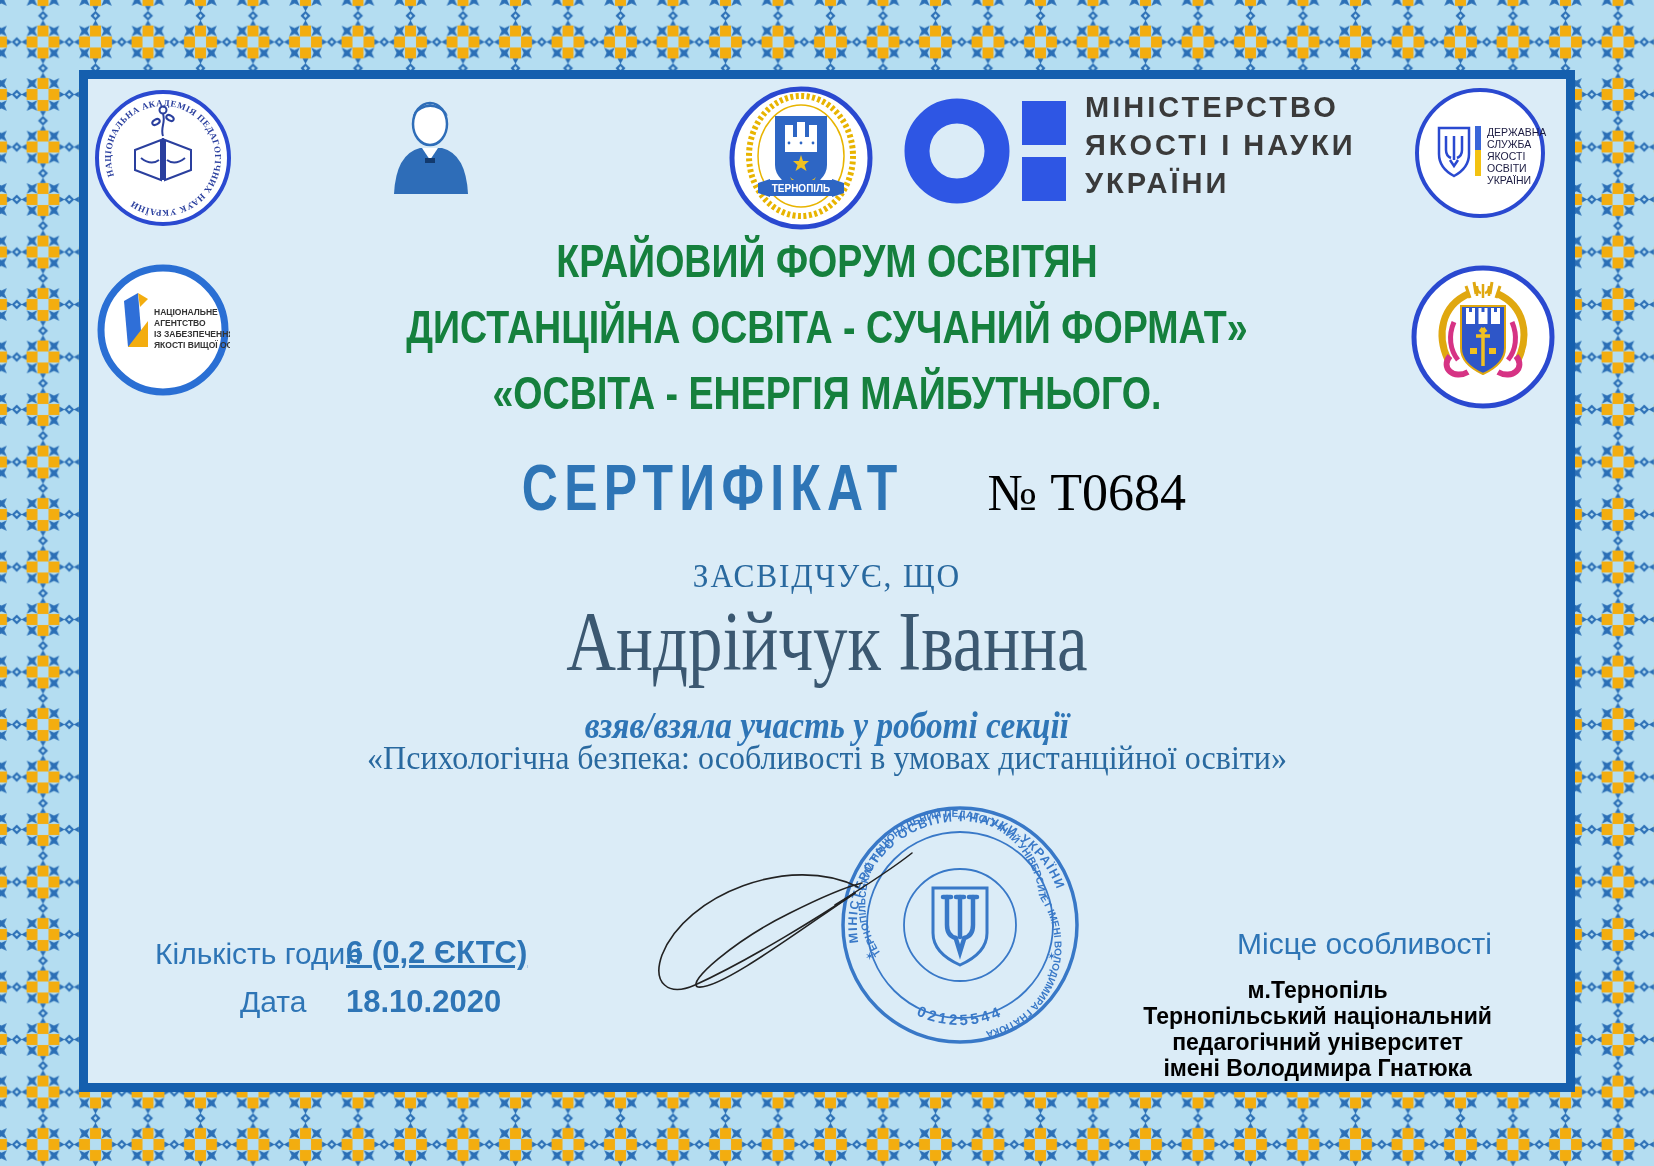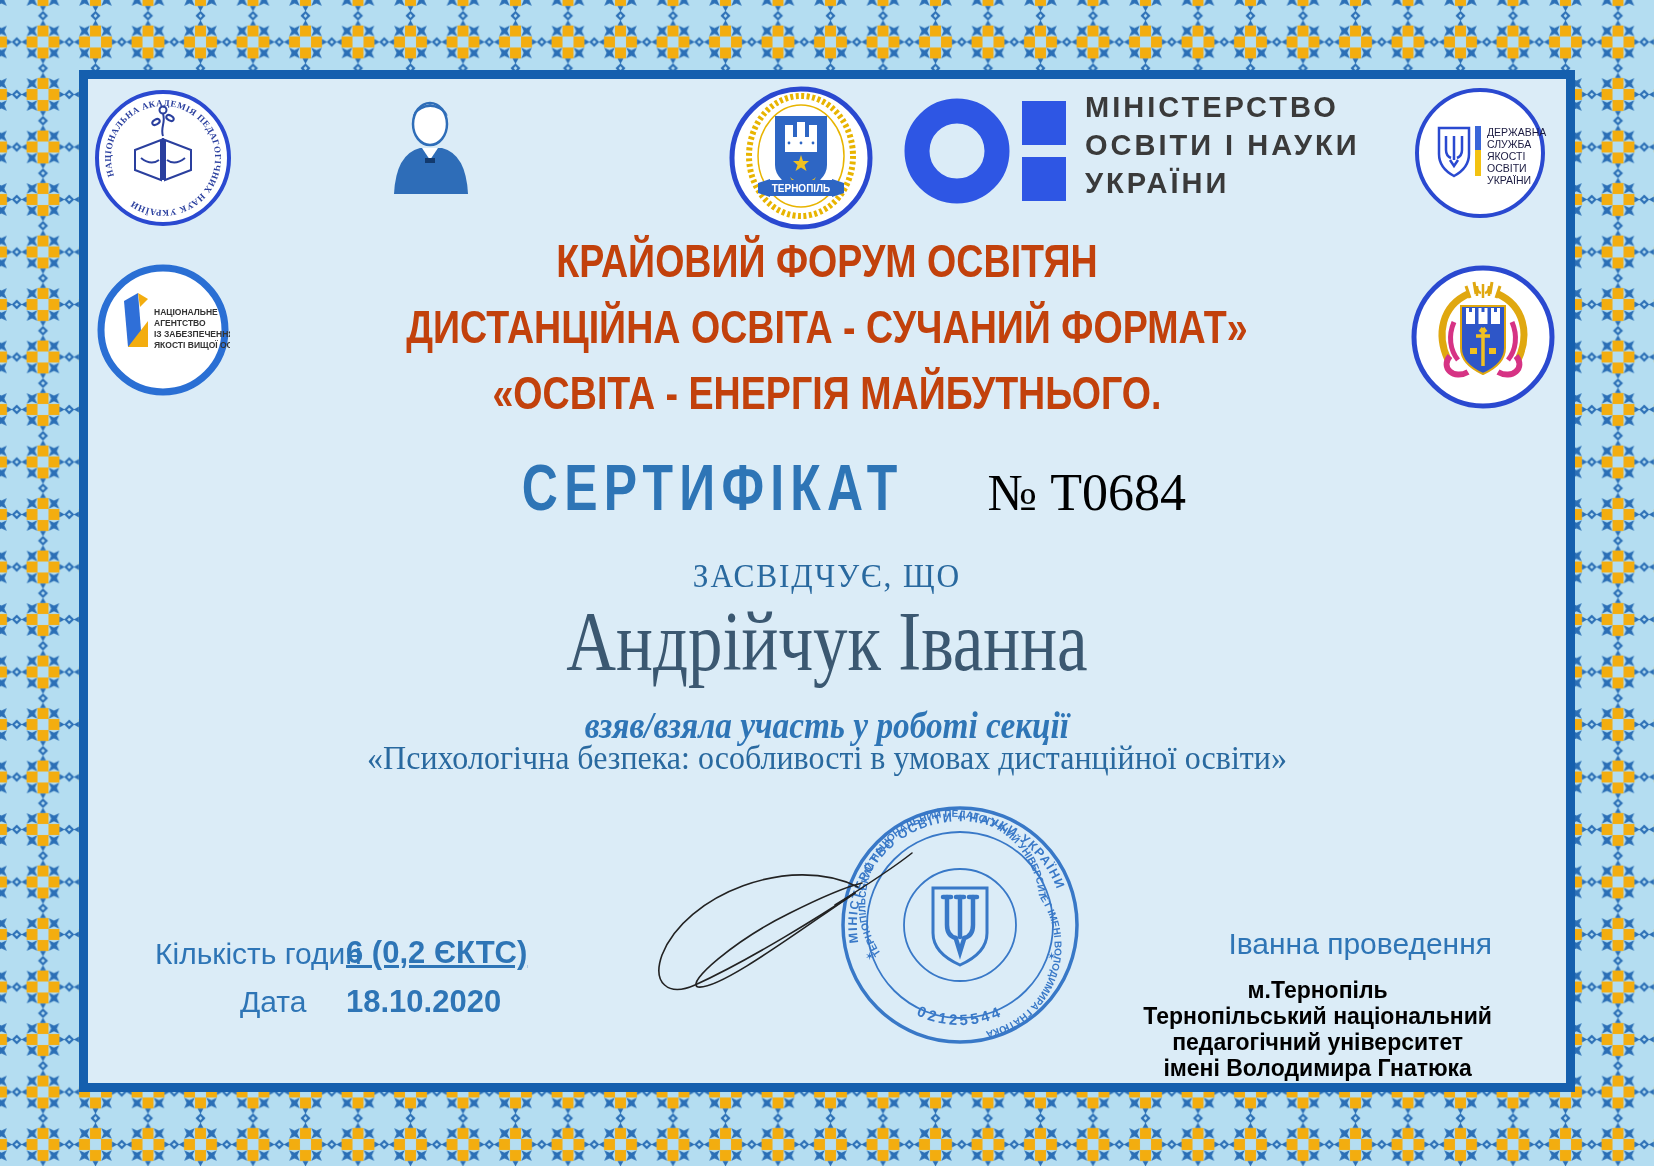--- a/index.html
+++ b/index.html
@@ -9,21 +9,21 @@
     font-family:"Liberation Sans","DejaVu Sans",sans-serif;
   }
   .orn-bg{position:absolute;left:0;top:0;}
   .panel{
     position:absolute;left:79px;top:70px;width:1496px;height:1022px;
     box-sizing:border-box;border:9px solid #155fae;background:#dbecf7;
   }
   .abs{position:absolute;}
   .centered{left:0;width:1478px;text-align:center;}
   .condense{display:block;transform:scaleX(0.80);transform-origin:50% 50%;white-space:nowrap;}
-  .title-line{font-weight:bold;font-size:47px;line-height:1;color:#c2410c;margin-bottom:19px;}
+  .title-line{font-weight:bold;font-size:47px;line-height:1;color:#15803d;margin-bottom:19px;}
   .cert-word{display:inline-block;font-weight:bold;font-size:64px;letter-spacing:8px;color:#2e75b6;transform:scaleX(0.78);transform-origin:50% 80%;vertical-align:baseline;}
   .cert-num{display:inline-block;font-family:"Liberation Serif","DejaVu Serif",serif;font-size:52px;color:#000000;margin-left:30px;vertical-align:baseline;}
   .certifies{font-family:"Liberation Serif","DejaVu Serif",serif;font-size:33px;letter-spacing:2px;color:#29699f;}
   .recipient{font-family:"Liberation Serif","DejaVu Serif",serif;font-size:84px;color:#3b5871;transform:scaleX(0.82);}
   .participation{font-family:"Liberation Serif","DejaVu Serif",serif;font-style:italic;font-weight:bold;font-size:37px;color:#2e75b6;transform:scaleX(0.90);}
   .section-line{font-family:"Liberation Serif","DejaVu Serif",serif;font-size:33px;color:#29699f;transform:scaleX(0.97);}
   .meta-label{font-size:30px;color:#2e75b6;white-space:nowrap;}
   .meta-value{font-size:31px;font-weight:bold;color:#2e75b6;white-space:nowrap;}
   .venue{right:74px;text-align:right;}
   .venue-label{font-size:30px;color:#2e75b6;}
@@ -139,21 +139,21 @@
   <svg class="abs" style="left:815px;top:17px;" width="165" height="110" viewBox="0 0 165 110">
     <g>
       <circle cx="54" cy="55" r="40" fill="none" stroke="#2e56e4" stroke-width="25"></circle>
       <rect x="119" y="5" width="44" height="44" fill="#2e56e4"></rect>
       <rect x="119" y="61" width="44" height="44" fill="#2e56e4"></rect>
     </g>
   </svg>
 
   <div class="abs" style="left:997px;top:9px;">
     <div class="ministry-line">МІНІСТЕРСТВО</div>
-    <div class="ministry-line">ОСВІТИ І НАУКИ</div>
+    <div class="ministry-line">ЯКОСТІ І НАУКИ</div>
     <div class="ministry-line">УКРАЇНИ</div>
   </div>
 
   <svg class="abs" style="left:1325px;top:7px;" width="134" height="134" viewBox="0 0 134 134">
     <circle cx="67" cy="67" r="63" fill="#ffffff" stroke="#2a49d0" stroke-width="4"></circle>
     <g>
       <path d="M 26 42 H 56 V 68 Q 56 82 41 90 Q 26 82 26 68 Z" fill="none" stroke="#2a49d0" stroke-width="2.5"></path>
       <path d="M 41 50 V 74 M 33 50 V 64 Q 33 70 38 72 M 49 50 V 64 Q 49 70 44 72 M 37 74 L 41 80 L 45 74" fill="none" stroke="#2a49d0" stroke-width="2.5"></path>
       <rect x="62" y="40" width="6" height="24" fill="#3a66d8"></rect>
       <rect x="62" y="64" width="6" height="26" fill="#f3c211"></rect>
@@ -238,21 +238,21 @@
   <div class="abs centered" style="top:661px;">
     <span class="section-line condense">«Психологічна безпека: особливості в умовах дистанційної освіти»</span>
   </div>
 
   <div class="abs meta-label" style="left:67px;top:858px;">Кількість годин</div>
   <div class="abs meta-value" style="left:258px;top:856px;text-decoration:underline;">6 (0,2 ЄКТС)</div>
   <div class="abs meta-label" style="left:152px;top:906px;">Дата</div>
   <div class="abs meta-value" style="left:258px;top:905px;">18.10.2020</div>
 
   <div class="abs venue" style="top:848px;">
-    <div class="venue-label">Іванна проведення</div>
+    <div class="venue-label">Місце особливості</div>
     <div style="height:16px;"></div>
     <div class="venue-line">м.Тернопіль</div>
     <div class="venue-line">Тернопільський національний</div>
     <div class="venue-line">педагогічний університет</div>
     <div class="venue-line">імені Володимира Гнатюка</div>
   </div>
 
   <svg class="abs" style="left:747px;top:721px;opacity:0.92;" width="250" height="250" viewBox="0 0 250 250">
     <g fill="none" stroke="#2b6fc4">
       <circle cx="125" cy="125" r="117" stroke-width="3.5"></circle>

